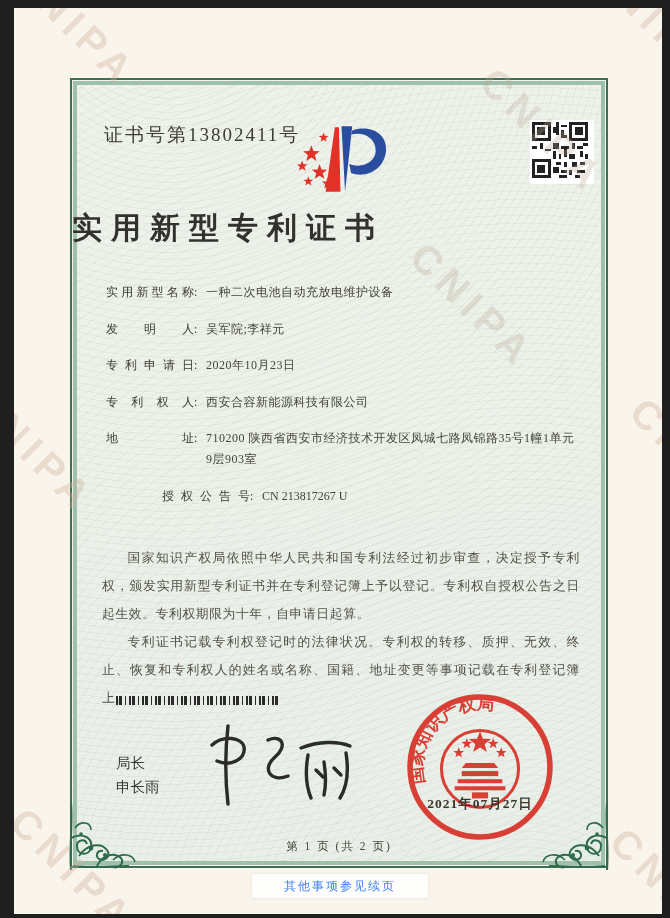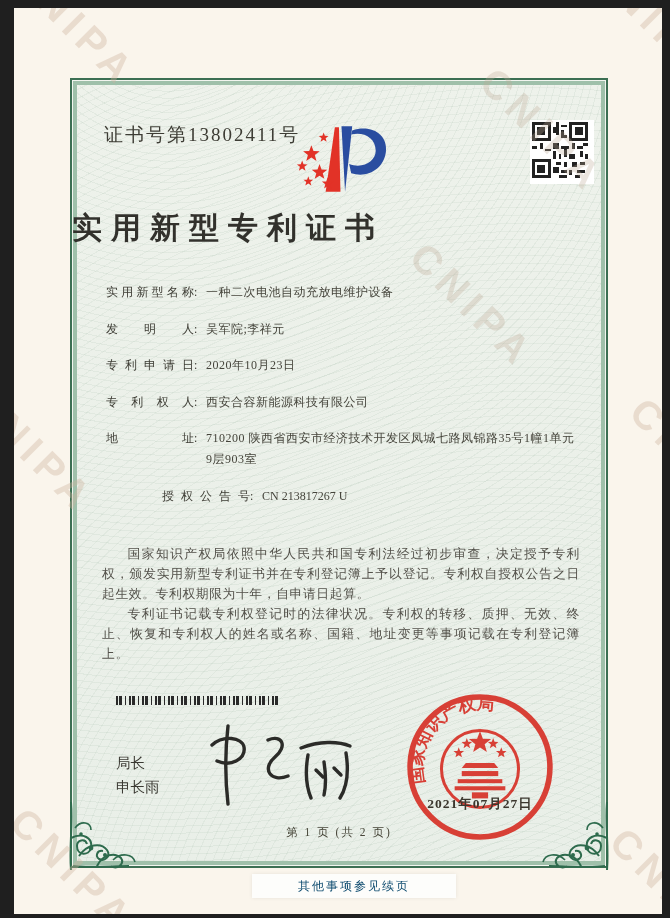--- a/index.html
+++ b/index.html
@@ -41,46 +41,46 @@
   .fields{position:absolute;left:34px;top:202px;width:478px;font-size:12px;color:#45443b;}
   .field-row{margin-bottom:15.5px;line-height:21px;}
   .lbl{display:inline-block;width:88px;text-align:justify;text-align-last:justify;
        color:#3d3c34;vertical-align:top;}
   .colon{display:inline-block;width:12px;color:#3d3c34;}
   .val{display:inline-block;width:370px;vertical-align:top;letter-spacing:0.5px;}
   .grant-row{display:flex;}
   .grant-row .pair{white-space:nowrap;}
   .grant-row .pair.second{margin-left:56px;}
 
-  .paras{position:absolute;left:30px;top:464px;width:478px;font-size:12.8px;line-height:20px;
+  .paras{position:absolute;left:30px;top:464px;width:478px;font-size:12.8px;line-height:28px;
          color:#53514a;text-align:justify;}
   .paras p{margin:0;text-indent:2em;letter-spacing:0.6px;}
 
   .barcode{position:absolute;left:44px;top:616px;width:164px;height:9px;background:
      repeating-linear-gradient(90deg,#2a2a2a 0 2px,transparent 2px 3px,#2a2a2a 3px 6px,
        transparent 6px 9px,#2a2a2a 9px 10px,transparent 10px 13px);}
 
   .signer{position:absolute;left:44px;top:672px;font-size:14.5px;color:#3a3932;line-height:24px;
           font-family:Liberation Mono, monospace;}
   .signature{position:absolute;left:126px;top:640px;width:170px;height:92px;}
 
   .seal{position:absolute;left:333px;top:612px;width:150px;height:150px;z-index:8;}
   .seal-date{position:absolute;left:322px;top:715px;width:172px;text-align:center;z-index:9;
              font-size:13.5px;font-weight:bold;color:#3b372e;letter-spacing:1px;}
 
   .flourish{position:absolute;width:84px;height:88px;bottom:-4px;z-index:7;}
   .flourish.bl{left:-5px;}
   .flourish.br{right:-5px;transform:scaleX(-1);}
 
-  .page-footer{position:absolute;left:0;bottom:26px;width:100%;text-align:center;
+  .page-footer{position:absolute;left:0;bottom:12px;width:100%;text-align:center;
                font-size:11.5px;color:#474639;letter-spacing:2px;}
 
-  .note-box{position:absolute;left:238px;top:866px;width:204px;height:24px;background:#fdfdfb;
+  .note-box{position:absolute;left:238px;top:866px;width:176px;height:24px;background:#fdfdfb;
             box-shadow:0 0 4px rgba(0,0,0,0.08);text-align:center;line-height:24px;
-            font-size:12px;color:#0c4a6e;letter-spacing:2px;z-index:10;}
+            font-size:12px;color:#3b82f6;letter-spacing:2px;z-index:10;}
 </style>
 </head>
 <body>
 
 <div class="stage">
 
   <div class="edge edge-top"></div>
   <div class="edge edge-left"></div>
   <div class="edge edge-right"></div>
   <div class="edge edge-bottom"></div>

